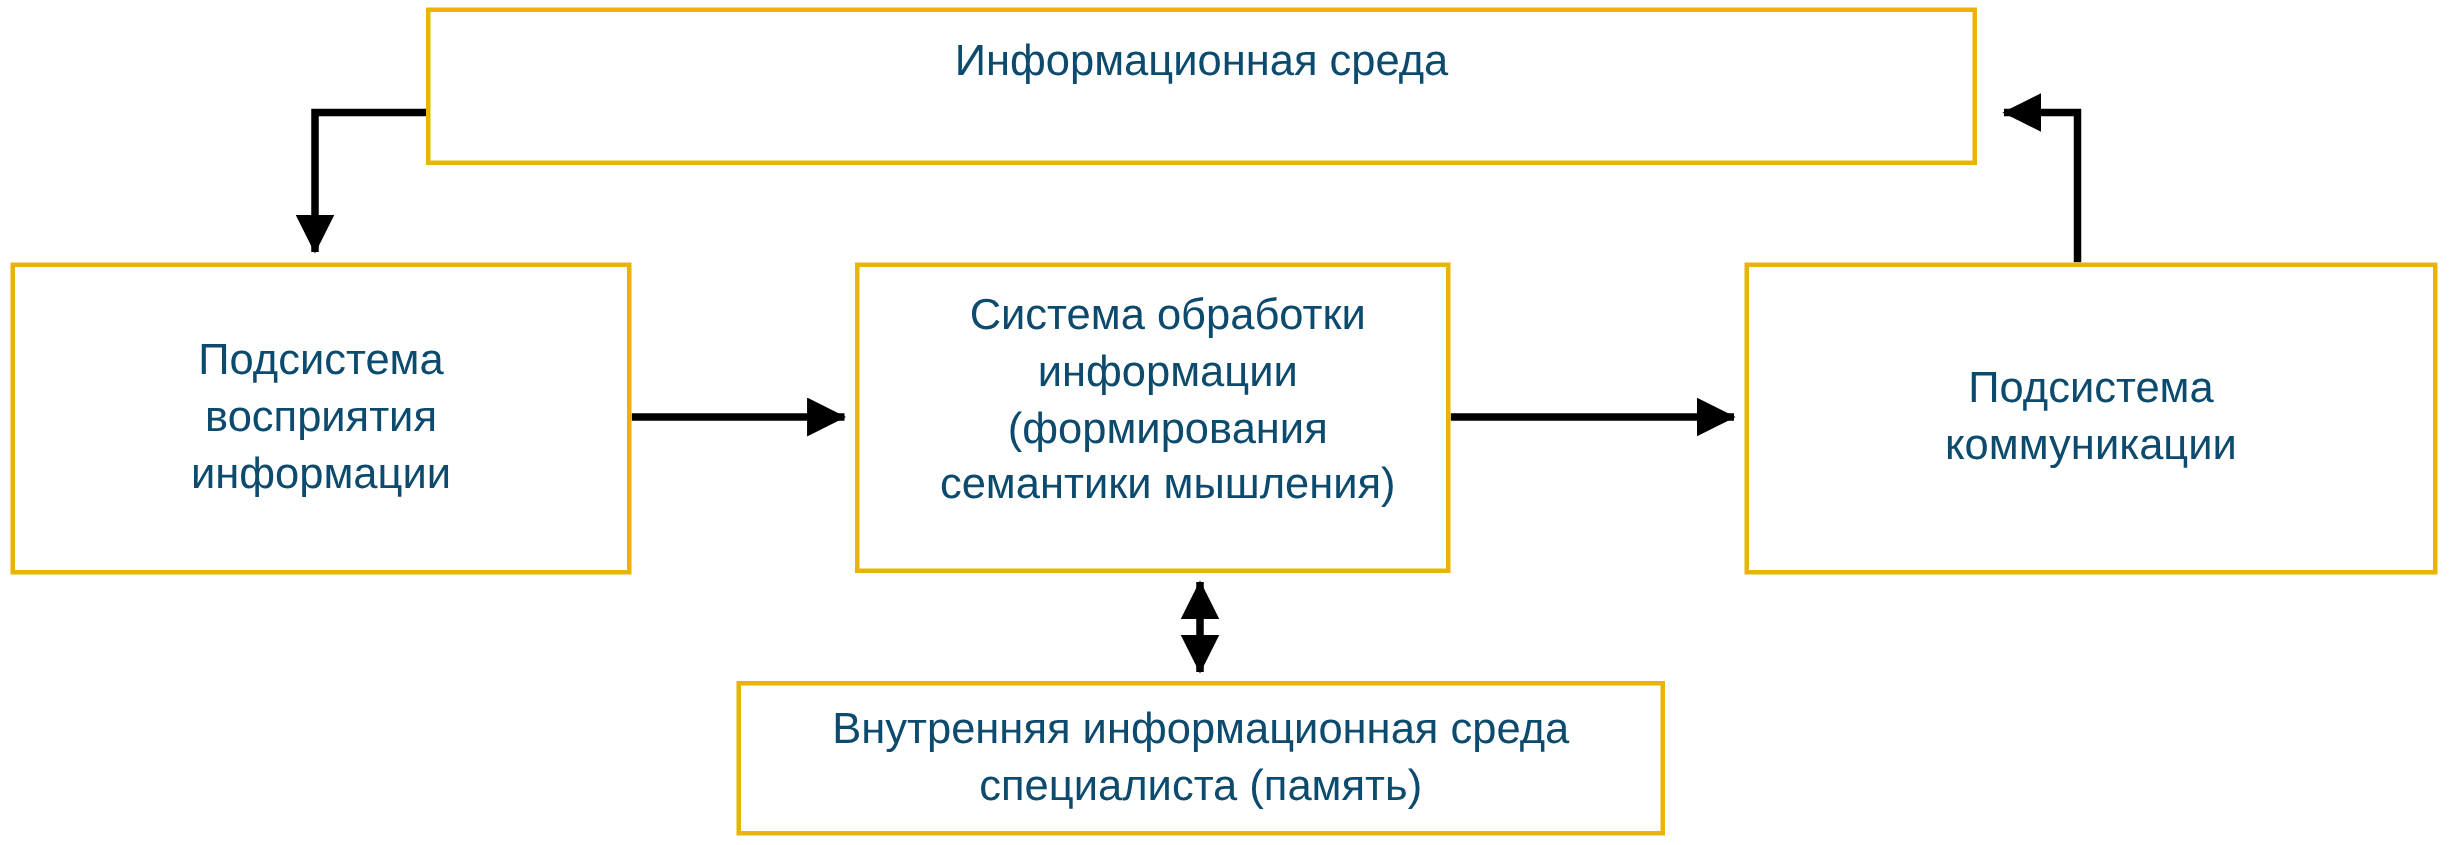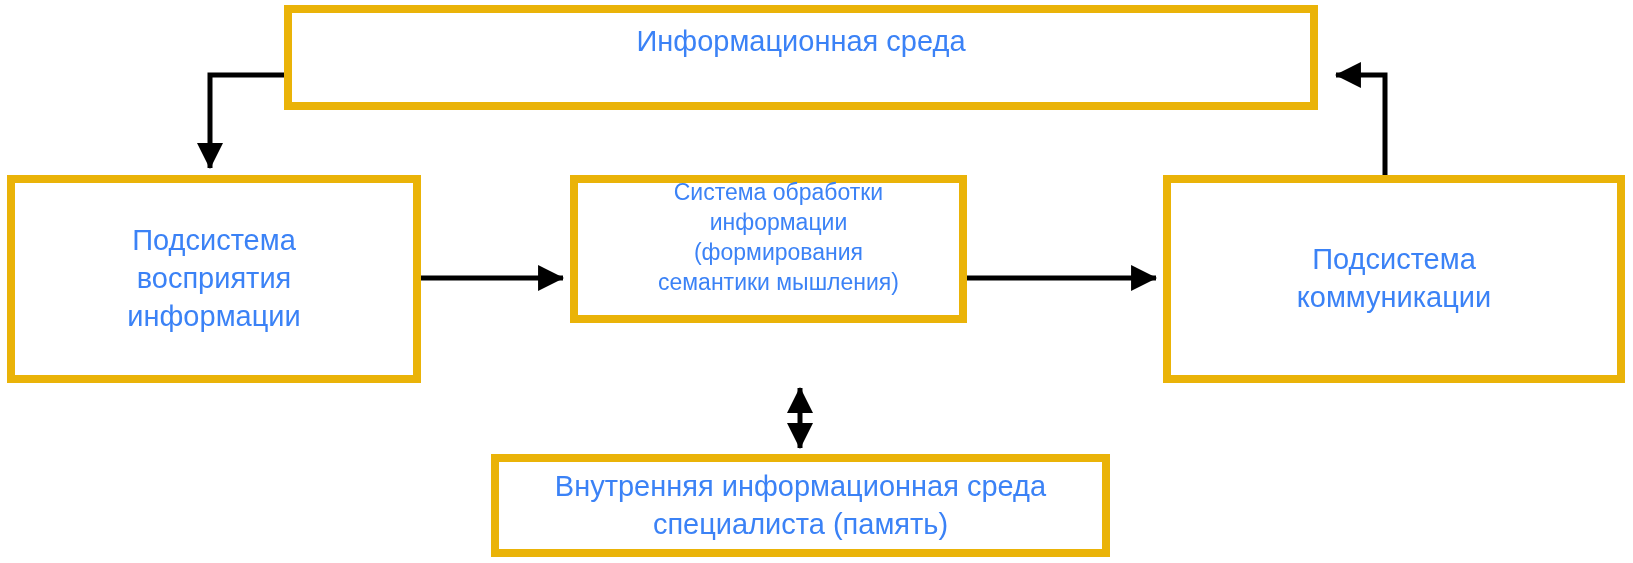--- a/index.html
+++ b/index.html
@@ -11,39 +11,39 @@
     position: relative;
     width: 1633px;
     height: 563px;
     background: #ffffff;
     font-family: "Liberation Sans", sans-serif;
     overflow: hidden;
   }
   .node {
     position: absolute;
     box-sizing: border-box;
-    border: 8px solid #eab308;
+    border: 3px solid #eab308;
     background: #ffffff;
     display: flex;
     align-items: center;
     justify-content: center;
     text-align: center;
-    color: #3b82f6;
+    color: #0c4a6e;
     z-index: 3;
   }
   .node .label {
     display: block;
     line-height: 1.30;
     white-space: pre-line;
     padding: 0 10px;
   }
   #node-env       { left: 284px; top: 5px;   width: 1034px; height: 105px; font-size: 29px; }
   #node-env .label { transform: translateY(-16px); }
   #node-perception{ left: 7px;   top: 175px; width: 414px;  height: 208px; font-size: 29px; }
-  #node-processing{ left: 570px; top: 175px; width: 397px;  height: 148px; font-size: 23px; padding-left: 20px; }
+  #node-processing{ left: 570px; top: 175px; width: 397px;  height: 207px; font-size: 29px; padding-left: 20px; }
   #node-processing .label { transform: translateY(-11px); }
   #node-communication { left: 1163px; top: 175px; width: 462px; height: 208px; font-size: 29px; }
   #node-memory    { left: 491px; top: 454px; width: 619px;  height: 103px; font-size: 29px; justify-content: center; }
 
   svg#wires {
     position: absolute;
     left: 0; top: 0;
     width: 1633px;
     height: 563px;
     z-index: 1;

